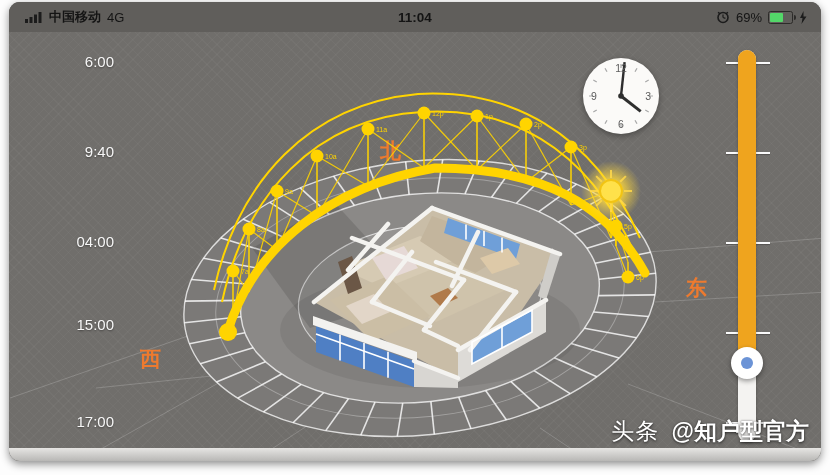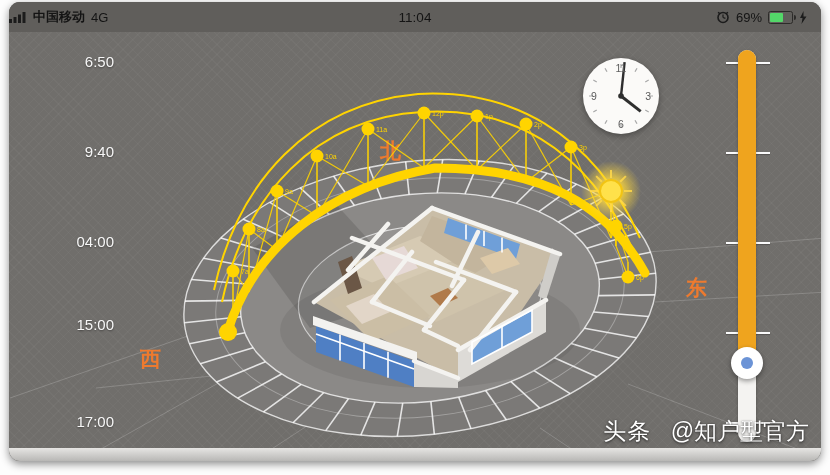--- a/index.html
+++ b/index.html
@@ -7,22 +7,22 @@
   .card{position:absolute;left:9px;top:2px;width:812px;height:459px;border-radius:11px;
     overflow:hidden;background:#706e6b;box-shadow:0 3px 8px rgba(0,0,0,.45);}
   .scene-area{position:absolute;inset:0;background:
     repeating-linear-gradient(45deg, rgba(255,255,255,.028) 0 1px, transparent 1px 7px),
     repeating-linear-gradient(-45deg, rgba(255,255,255,.028) 0 1px, transparent 1px 7px),
     #706e6b;}
   svg.scene{position:absolute;left:0;top:0;}
   
   .status-bar{position:absolute;left:0;top:0;width:100%;height:30px;background:#605e5b;
     display:flex;align-items:center;color:#141414;font-size:13px;z-index:30;}
-  .sb-left{display:flex;align-items:center;gap:6px;}
-  .sb-center{position:absolute;left:0;right:0;text-align:center;font-weight:400;font-size:13.5px;}
+  .sb-left{display:flex;align-items:center;gap:6px;padding-left:16px;}
+  .sb-center{position:absolute;left:0;right:0;text-align:center;font-weight:700;font-size:13.5px;}
   .sb-right{margin-left:auto;display:flex;align-items:center;gap:6px;padding-right:14px;z-index:1;}
   .carrier{font-weight:600;}
   .battery{position:relative;width:23px;height:11px;border:1px solid #2c2b29;border-radius:2.5px;}
   .battery .fill{position:absolute;left:1px;top:1px;bottom:1px;width:55%;background:#53d769;border-radius:1px;}
   .battery .nub{position:absolute;right:-4px;top:3px;width:2.5px;height:5px;background:#2c2b29;border-radius:0 2px 2px 0;}
   
   .clock{position:absolute;left:574px;top:56px;width:76px;height:76px;border-radius:50%;
     background:#fbfaf8;box-shadow:0 2px 6px rgba(0,0,0,.35);z-index:20;}
   .clock .num{position:absolute;font-size:10.5px;color:#5d5d5d;}
   .n12{left:50%;top:4px;transform:translateX(-50%);}
@@ -37,21 +37,21 @@
   .tickline{position:absolute;left:717px;width:44px;height:2px;background:#fafafa;box-shadow:0 1px 1px rgba(0,0,0,.25);}
   .ticklabel{position:absolute;width:60px;text-align:right;right:707px;font-size:15px;color:#f7f7f7;
     text-shadow:0 1px 2px rgba(0,0,0,.4);}
   .thumb{position:absolute;left:722px;top:345px;width:32px;height:32px;border-radius:50%;background:#fff;
     box-shadow:0 2px 5px rgba(0,0,0,.4);pointer-events:auto;}
   .thumb .dot{position:absolute;left:10px;top:10px;width:12px;height:12px;border-radius:50%;background:#6b93d6;}
   
   .watermark{position:absolute;right:12px;bottom:14px;color:#fff;z-index:25;
     text-shadow:0 1px 3px rgba(0,0,0,.65),0 0 1px rgba(0,0,0,.5);font-size:23px;white-space:nowrap;}
   .watermark .brand{font-weight:400;letter-spacing:1px;}
-  .watermark .handle{font-weight:400;margin-left:13px;}
+  .watermark .handle{font-weight:700;margin-left:6px;}
   .bottom-strip{position:absolute;left:0;bottom:0;width:100%;height:13px;z-index:15;
     background:linear-gradient(#e6e5e3,#b8b7b5);}
 </style>
 </head>
 <body>
 
 <div class="card">
   <div class="scene-area"></div>
 
   <svg class="scene" id="scene" width="812" height="458" viewBox="9 2 812 458">
@@ -255,21 +255,21 @@
         <span class="fill"></span>
           <span class="nub"></span>
       </span>
       <svg width="8" height="13">
         <path d="M4.5,0 L1,7 H3.5 L2.5,13 L7.5,5.5 H4.5 Z" fill="#1c1c1c"></path>
       </svg>
     </div>
   </div>
 
   <div class="clock">
-    <span class="num n12">11</span>
+    <span class="num n12">12</span>
     <span class="num n3">3</span>
     <span class="num n6">6</span>
     <span class="num n9">9</span>
     <svg width="76" height="76" id="clockface">
         <line x1="38" y1="10" x2="38" y2="6" stroke="#a8a8a8" stroke-width="1.2"></line>
         <line x1="52" y1="13.751288694035715" x2="54" y2="10.287187078897961" stroke="#a8a8a8" stroke-width="1.2"></line>
         <line x1="62.24871130596428" y1="23.999999999999996" x2="65.71281292110203" y2="21.999999999999996" stroke="#a8a8a8" stroke-width="1.2"></line>
         <line x1="66" y1="38" x2="70" y2="38" stroke="#a8a8a8" stroke-width="1.2"></line>
         <line x1="62.248711305964285" y1="51.99999999999999" x2="65.71281292110204" y2="53.99999999999999" stroke="#a8a8a8" stroke-width="1.2"></line>
         <line x1="52" y1="62.248711305964285" x2="54" y2="65.71281292110204" stroke="#a8a8a8" stroke-width="1.2"></line>
@@ -287,21 +287,21 @@
 
   <div class="slider">
     <div class="tickline" style="top:60px"></div>
     <div class="tickline" style="top:150px"></div>
     <div class="tickline" style="top:240px"></div>
     <div class="tickline" style="top:330px"></div>
     <div class="tickline" style="top:420px"></div>
     <div class="track">
       <div class="elapsed"></div>
     </div>
-    <div class="ticklabel" style="top:51px">6:50</div>
+    <div class="ticklabel" style="top:51px">6:00</div>
     <div class="ticklabel" style="top:141px">9:40</div>
     <div class="ticklabel" style="top:231px">04:00</div>
     <div class="ticklabel" style="top:314px">15:00</div>
     <div class="ticklabel" style="top:411px">17:00</div>
     <div class="thumb">
         <div class="dot"></div>
       </div>
   </div>
 
   <div class="watermark">

